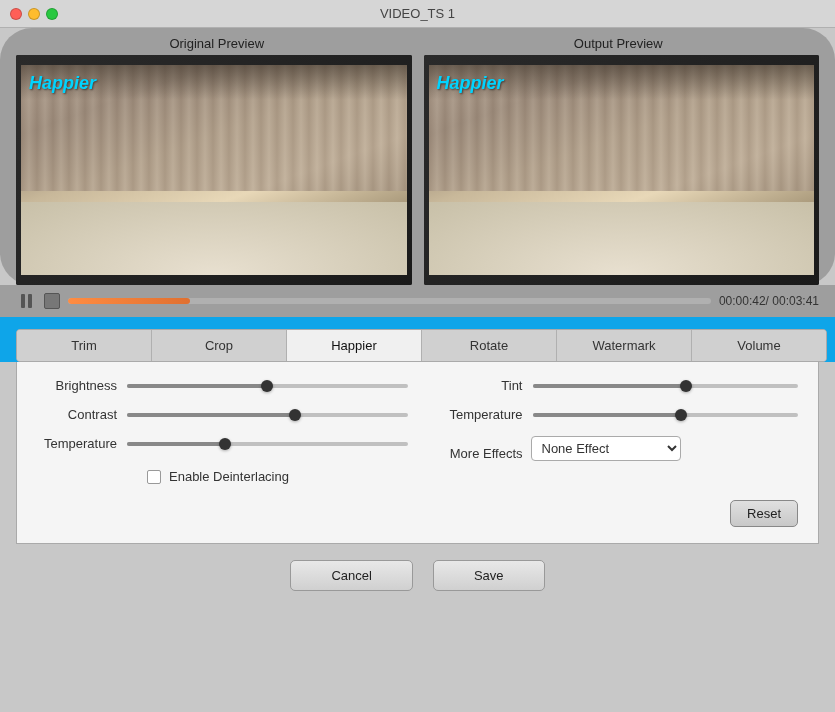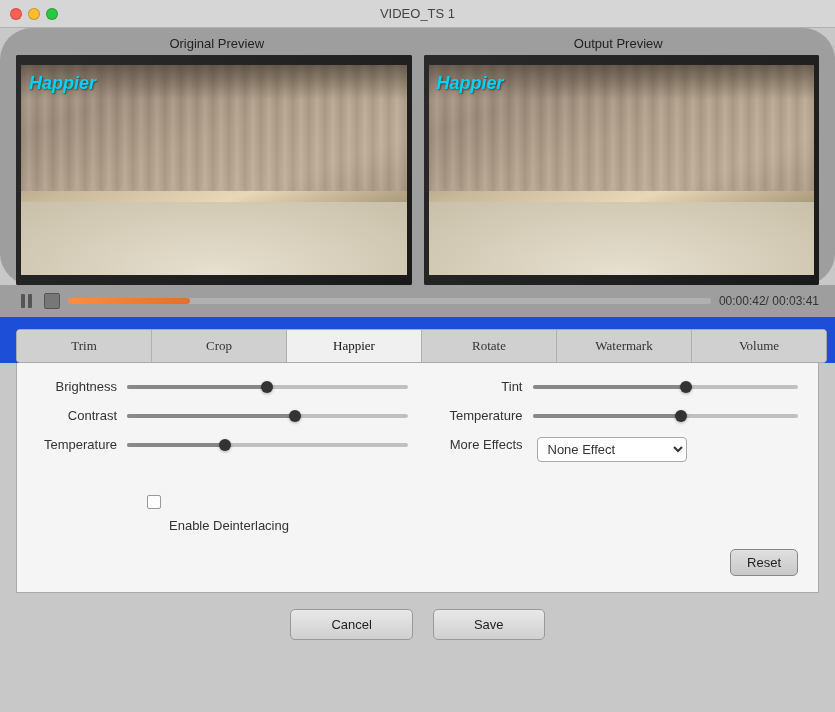--- a/index.html
+++ b/index.html
@@ -165,23 +165,22 @@
       background: linear-gradient(90deg, #ff8c42, #e07030);
       border-radius: 3px;
     }
     .time-display {
       font-size: 12px;
       color: #333;
       white-space: nowrap;
     }
     
     .tabs-section {
-      background: #1d4ed8;
+      background: #0ea5e9;
       padding: 12px 8px 0 16px;
-      font-family: Liberation Serif, serif;
     }
     .tabs-row {
       display: flex;
       border: 1px solid #aaa;
       border-radius: 4px;
       overflow: hidden;
       background: #d8d8d8;
     }
     .tab {
       flex: 1;
@@ -250,22 +249,22 @@
       box-shadow: 0 1px 3px rgba(0,0,0,0.3);
     }
     .slider-fill {
       height: 100%;
       background: #888;
       border-radius: 2px;
     }
     
     .more-effects-row {
       display: flex;
-      align-items: flex-start;
-      gap: 14px;
+      align-items: flex-end;
+      gap: 8px;
       margin-top: 4px;
     }
     .more-effects-label {
       font-size: 13px;
       color: #333;
       width: 95px;
       text-align: right;
       flex-shrink: 0;
     }
     .effects-select {
@@ -289,21 +288,20 @@
     .checkbox {
       width: 14px; height: 14px;
       border: 1px solid #999;
       background: white;
       border-radius: 2px;
       cursor: pointer;
     }
     .deinterlace-label {
       font-size: 13px;
       color: #333;
-      margin-top: 48px;
     }
     
     .panel-buttons {
       display: flex;
       justify-content: flex-end;
       gap: 8px;
       margin-top: 16px;
     }
     .btn-action {
       padding: 5px 16px;

